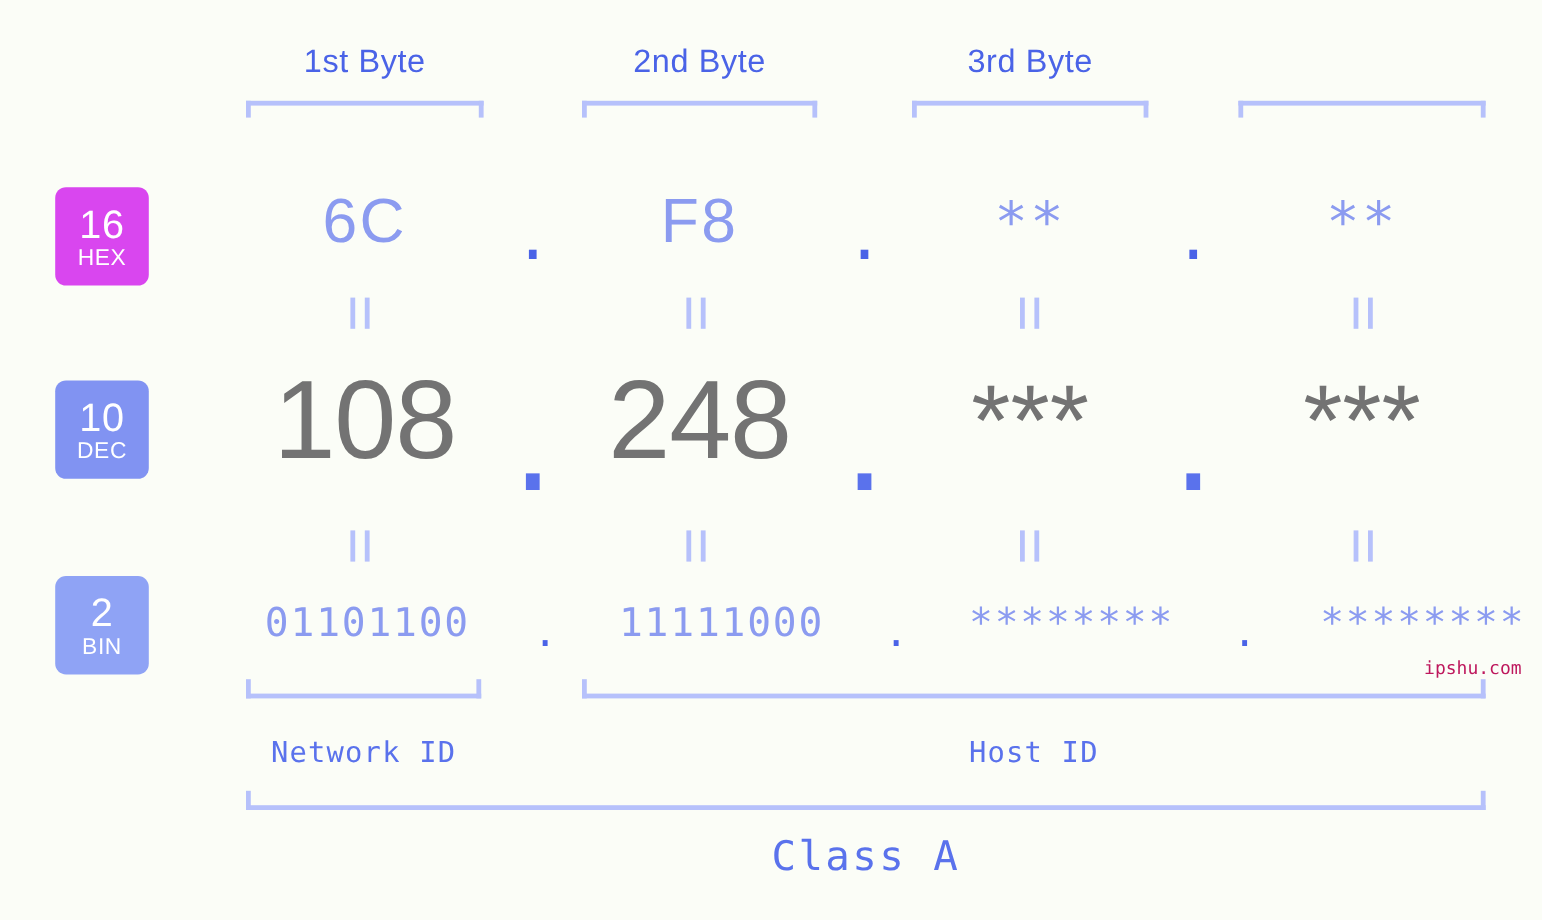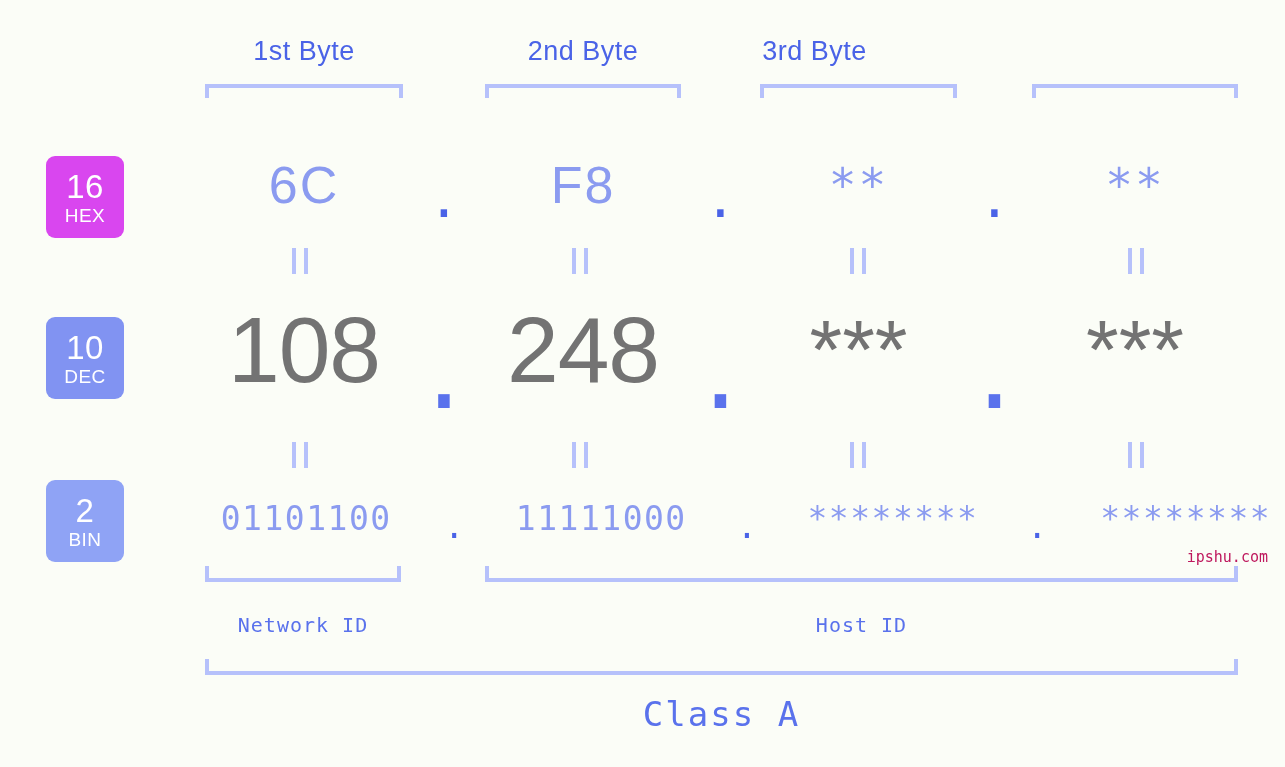--- a/index.html
+++ b/index.html
@@ -168,42 +168,42 @@
   }
 
   
   .section-label {
     position: absolute;
     text-align: center;
     font-family: "DejaVu Sans Mono", monospace;
     color: #5a72ec;
     white-space: nowrap;
   }
-  .section-label.idlabel { font-size: 20px; letter-spacing: 1px; }
+  .section-label.idlabel { font-size: 24px; letter-spacing: 1px; }
   .section-label.classlabel { font-size: 34px; letter-spacing: 2px; }
 
   
   .watermark {
     position: absolute;
     right: 17px;
     bottom: 18px;
     font-family: "DejaVu Sans Mono", monospace;
     font-size: 15px;
     color: #be185d;
     letter-spacing: 0px;
   }
 </style>
 </head>
 <body>
 
 <div id="stage">
 
   <div class="byte-label" style="left:205px; top:36px; width:198px;">1st Byte</div>
   <div class="byte-label" style="left:485px; top:36px; width:196px;">2nd Byte</div>
-  <div class="byte-label" style="left:716px; top:36px; width:197px;">3rd Byte</div>
+  <div class="byte-label" style="left:760px; top:36px; width:197px;">3rd Byte</div>
 
   <div class="bracket-top" style="left:205px; top:84px; width:198px;"></div>
   <div class="bracket-top" style="left:485px; top:84px; width:196px;"></div>
   <div class="bracket-top" style="left:760px; top:84px; width:197px;"></div>
   <div class="bracket-top" style="left:1032px; top:84px; width:206px;"></div>
 
   <div class="badge" style="top:156px; background:#d946ef;">
     <span class="num">16</span>
     <span class="abbr">HEX</span>
   </div>

